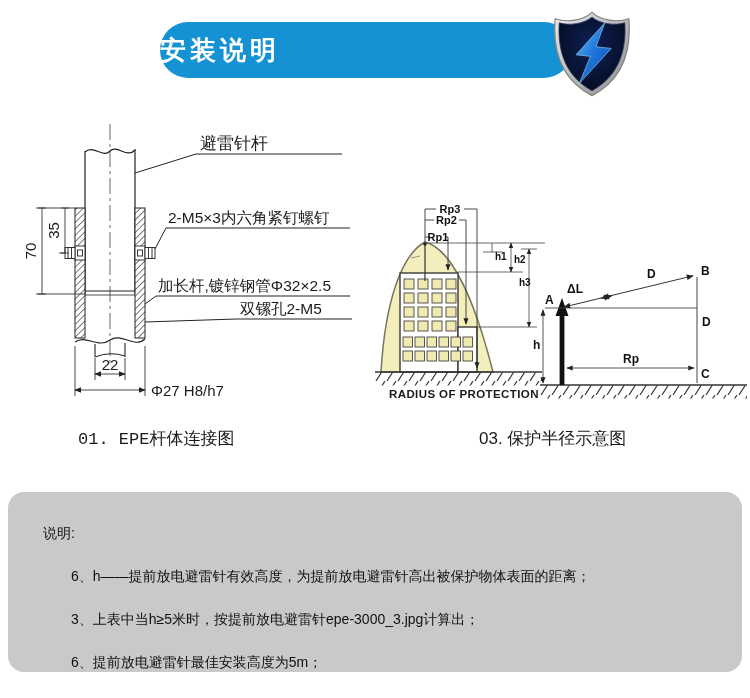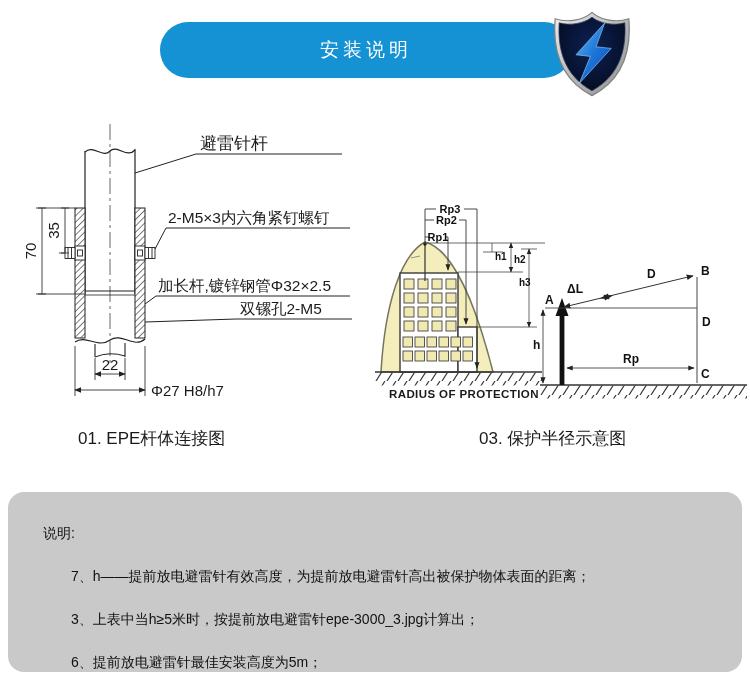--- a/index.html
+++ b/index.html
@@ -2,27 +2,27 @@
 <html><head>
 <meta charset="utf-8">
 <style>
   html,body{margin:0;padding:0;background:#ffffff;}
   .page{position:relative;width:750px;height:698px;background:#ffffff;overflow:hidden;
         font-family:"Liberation Sans","DejaVu Sans",sans-serif;}
   
   .banner{position:absolute;left:160px;top:22px;width:412px;height:56px;
           background:#1492d3;border-radius:28px;}
   .banner-title{position:absolute;left:0;top:0;width:100%;height:56px;line-height:56px;
-          text-align:center;color:#ffffff;font-size:19px;font-weight:normal;letter-spacing:4px;}
+          color:#ffffff;font-size:26px;font-weight:bold;letter-spacing:4px;}
   .logo{position:absolute;left:552px;top:10px;width:80px;height:88px;}
   
   .fig1{position:absolute;left:20px;top:118px;width:340px;height:300px;}
   .fig2{position:absolute;left:375px;top:185px;width:375px;height:225px;}
   .caption{position:absolute;top:427px;font-size:17px;color:#1a1a1a;}
-  .caption1{left:78px;}
+  .caption1{left:78px;font-family:Liberation Mono, monospace;}
   .caption2{left:479px;}
   
   .notes{position:absolute;left:8px;top:492px;width:734px;height:180px;background:#c9c9c9;
          border-radius:16px;box-sizing:border-box;padding:11px 18px 0 18px;color:#111111;}
   .notes p{margin:17px;font-size:14px;line-height:26px;}
   .notes .note-item{text-indent:2em;}
   
   svg text{font-family:"Liberation Sans","DejaVu Sans",sans-serif;fill:#1b1b1b;}
   .dimtxt{font-size:15px;}
   .lbltxt{font-size:15.5px;}
@@ -255,19 +255,19 @@
     <text class="fig2-lbl" x="326" y="193">C</text>
     <text class="fig2-lbl" x="248" y="178">Rp</text>
     <text class="fig2-lbl" x="158" y="164">h</text>
   </svg>
 
   <div class="caption caption1">01. EPE杆体连接图</div>
   <div class="caption caption2">03. 保护半径示意图</div>
 
   <div class="notes">
     <p>说明:</p>
-    <p class="note-item">7、h——提前放电避雷针有效高度，为提前放电避雷针高出被保护物体表面的距离；</p>
+    <p class="note-item">6、h——提前放电避雷针有效高度，为提前放电避雷针高出被保护物体表面的距离；</p>
     <p class="note-item">3、上表中当h≥5米时，按提前放电避雷针epe-3000_3.jpg计算出；</p>
     <p class="note-item">6、提前放电避雷针最佳安装高度为5m；</p>
     <p class="note-item">5、提前放电避雷针安装参照99D501-1《建筑物防雷设施安装》。</p>
   </div>
 
 </div>
 
 </body></html>

